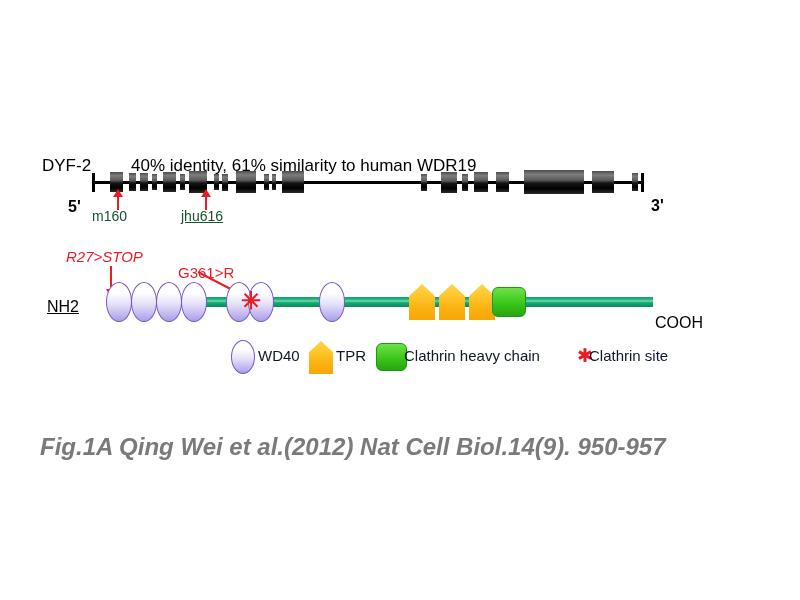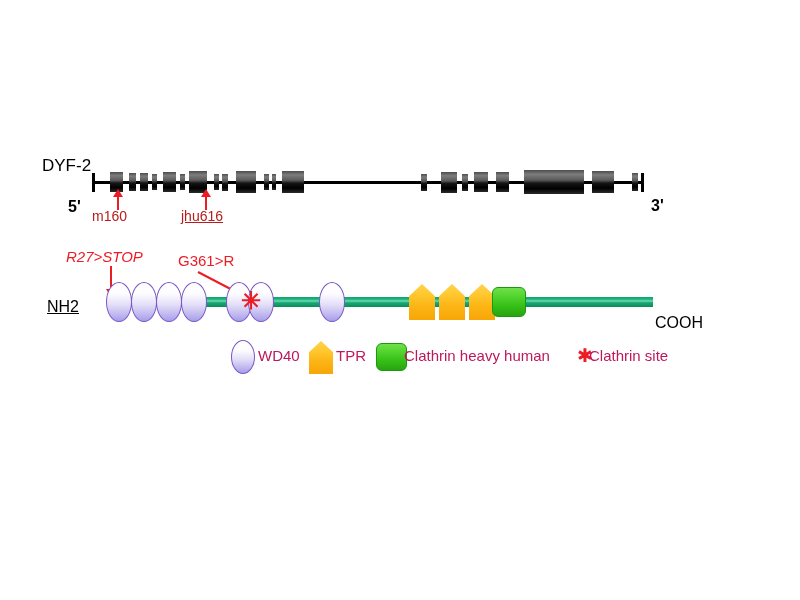--- a/index.html
+++ b/index.html
@@ -36,21 +36,21 @@
     border:0;
   }
 
   
   .up-arrow{position:absolute;width:2px;background:#ec1c24;}
   .up-arrow::before{
     content:"";position:absolute;left:-4px;top:-7px;
     border-left:5px solid transparent;border-right:5px solid transparent;
     border-bottom:8px solid #ec1c24;
   }
-  .allele-label{position:absolute;color:#b91c1c;font-size:14px;white-space:nowrap;}
+  .allele-label{position:absolute;color:#14532d;font-size:14px;white-space:nowrap;}
 
   
   #protein-line{
     position:absolute;left:108px;top:297px;width:545px;height:10px;
     background:linear-gradient(to bottom,#14a06a 0%,#18b57c 22%,#6fd9b0 40%,#16a874 58%,#0c8b5c 100%);
   }
 
   
   .wd40{
     position:absolute;width:26px;height:40px;border-radius:50%;
@@ -84,37 +84,38 @@
     content:"";position:absolute;left:-4px;bottom:-7px;
     border-left:5px solid transparent;border-right:5px solid transparent;
     border-top:8px solid #ec1c24;
   }
 
   
   #nh2{left:47px;top:274px;font-size:16px;text-decoration:underline;}
   #cooh{left:655px;top:290px;font-size:16px;}
 
   
-  .legend-txt{position:absolute;font-size:15px;color:#be185d;white-space:nowrap;}
+  .legend-txt{position:absolute;font-size:15px;color:#0f172a;white-space:nowrap;}
   .legend-aster{position:absolute;color:#ec1c24;font-size:19px;line-height:1;}
 
   
   #caption{
     position:absolute;left:40px;top:433px;
     font-size:24px;font-weight:bold;font-style:italic;
     color:#7a7a7a;white-space:nowrap;
     font-family:"Liberation Sans", sans-serif;
   }
 </style>
 </head>
 <body>
 
 <div id="fig">
 
   <div class="txt" id="gene-name">DYF-2</div>
+  <div class="txt" id="homology">40% identity, 61% similarity to human WDR19</div>
 
   <div>
     <div class="txt" id="five-prime">5'</div>
     <div class="txt" id="three-prime">3'</div>
 
     <div id="gene-line"></div>
     <div class="tick" style="left:92px;"></div>
     <div class="tick" style="left:641px;"></div>
 
     <div id="exon-layer">
@@ -146,21 +147,21 @@
         <div class="up-arrow" style="left: 205px; top: 196px; height: 14px;"></div>
         <div class="allele-label" style="left: 181px; top: 208px; text-decoration: underline;">jhu616</div>
       </div>
   </div>
 
   <div>
 
     <div class="mut-label" style="left:66px;top:248px;font-style:italic;">R27&gt;STOP</div>
     <div id="r27-arrow"></div>
 
-    <div class="mut-label" style="left:178px;top:252px;">G361&gt;R</div>
+    <div class="mut-label" style="left:178px;top:264px;">G361&gt;R</div>
     <svg width="70" height="42" style="position:absolute;left:196px;top:270px;">
       <defs>
         <marker id="ahead" markerWidth="7" markerHeight="7" refX="5.5" refY="3" orient="auto" markerUnits="strokeWidth">
           <path d="M0,0 L6,3 L0,6 z" fill="#ec1c24"></path>
         </marker>
       </defs>
       <line x1="2" y1="2" x2="48" y2="26" stroke="#ec1c24" stroke-width="2" marker-end="url(#ahead)"></line>
     </svg>
 
     <div class="txt" id="nh2">NH2</div>
@@ -184,20 +185,21 @@
   </div>
 
   <div id="legend">
     <div class="wd40" style="left:231px;top:340px;width:24px;height:34px;"></div>
     <div class="legend-txt" style="left:258px;top:347px;">WD40</div>
 
     <div class="tpr" style="left:309px;top:341px;width:24px;height:33px;"></div>
     <div class="legend-txt" style="left:336px;top:347px;">TPR</div>
 
     <div class="clathrin" style="left:376px;top:343px;width:31px;height:28px;"></div>
-    <div class="legend-txt" style="left:404px;top:347px;">Clathrin heavy human</div>
+    <div class="legend-txt" style="left:404px;top:347px;">Clathrin heavy chain</div>
 
     <div class="legend-aster" style="left:577px;top:346px;">✱</div>
     <div class="legend-txt" style="left:589px;top:347px;">Clathrin site</div>
   </div>
 
+  <div id="caption">Fig.1A Qing Wei et al.(2012) Nat Cell Biol.14(9). 950-957</div>
 
 </div>
 
 </body></html>

